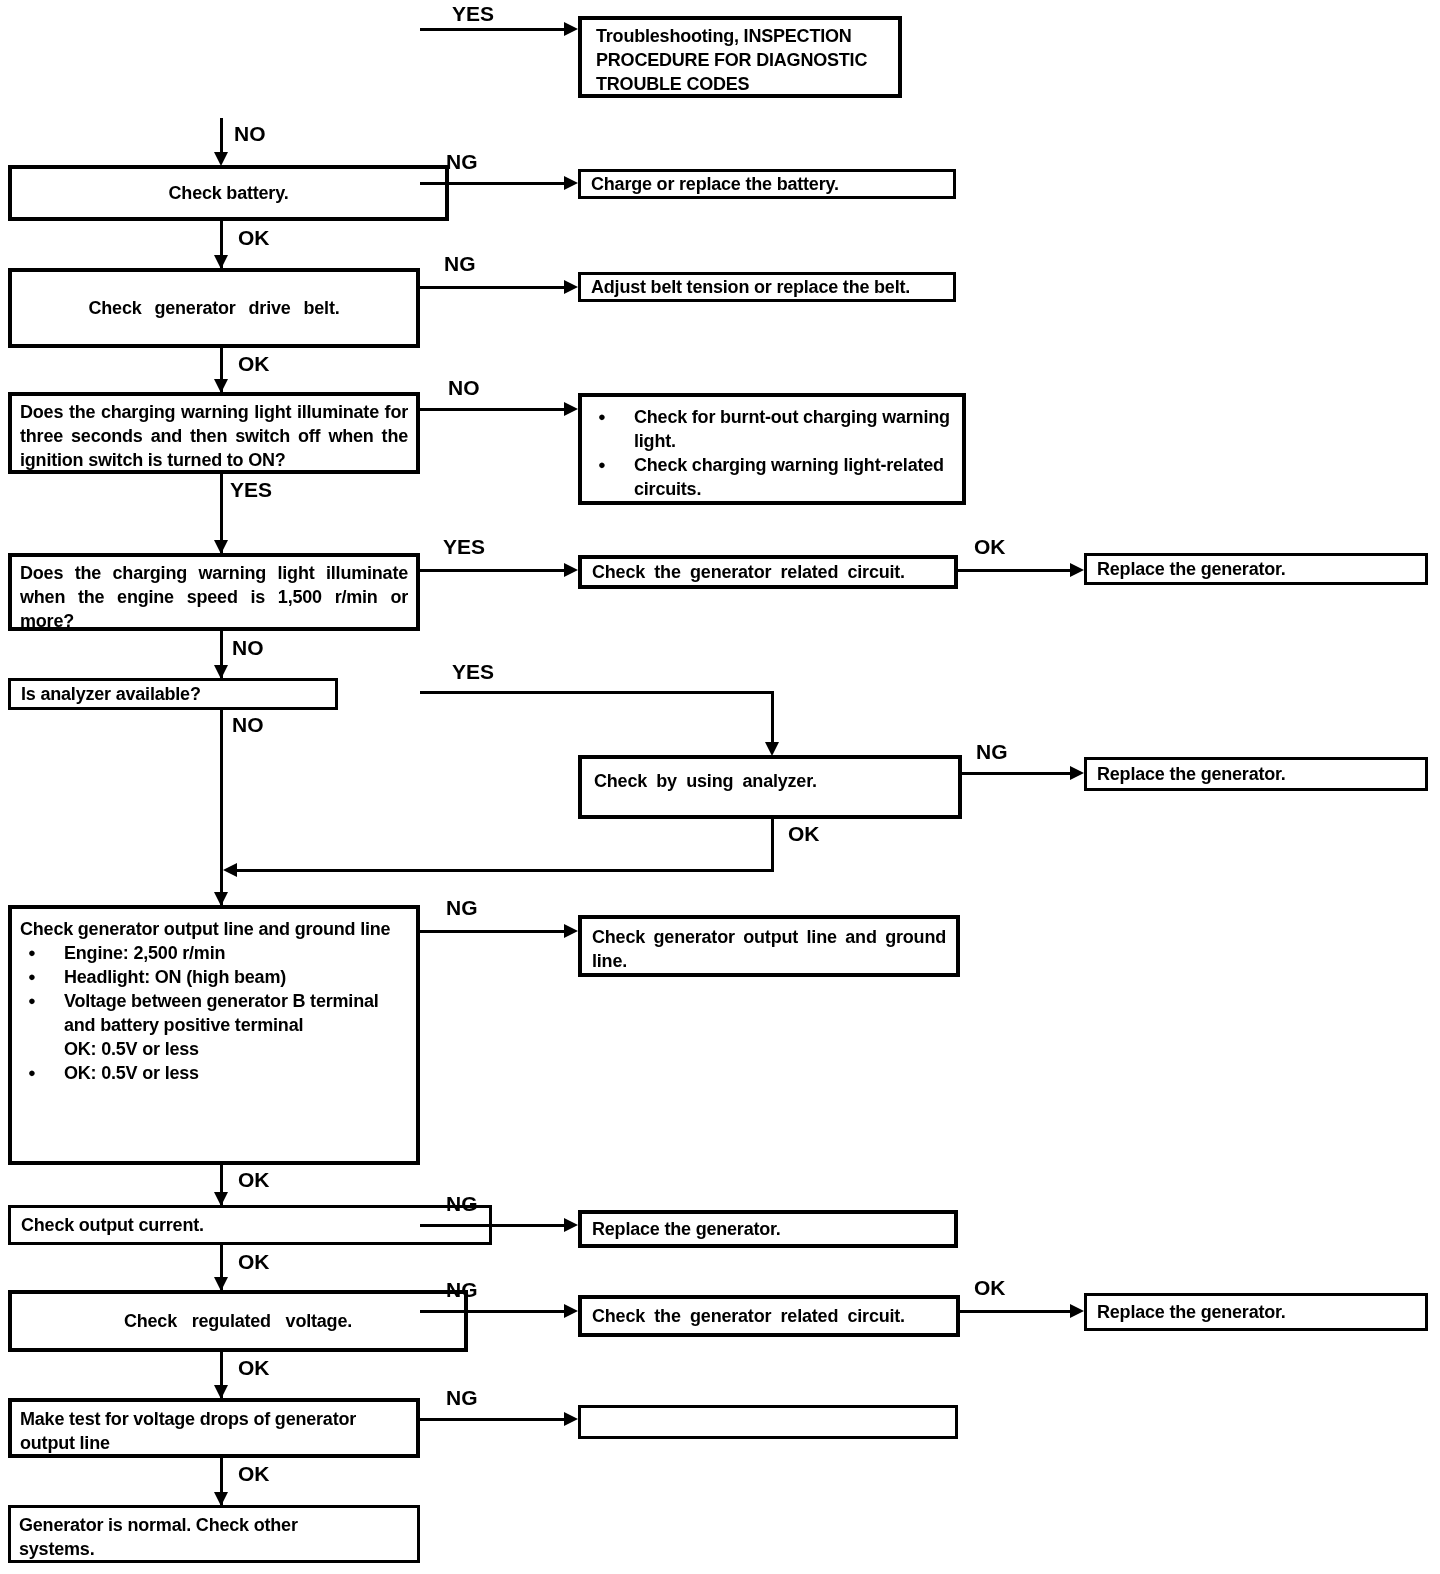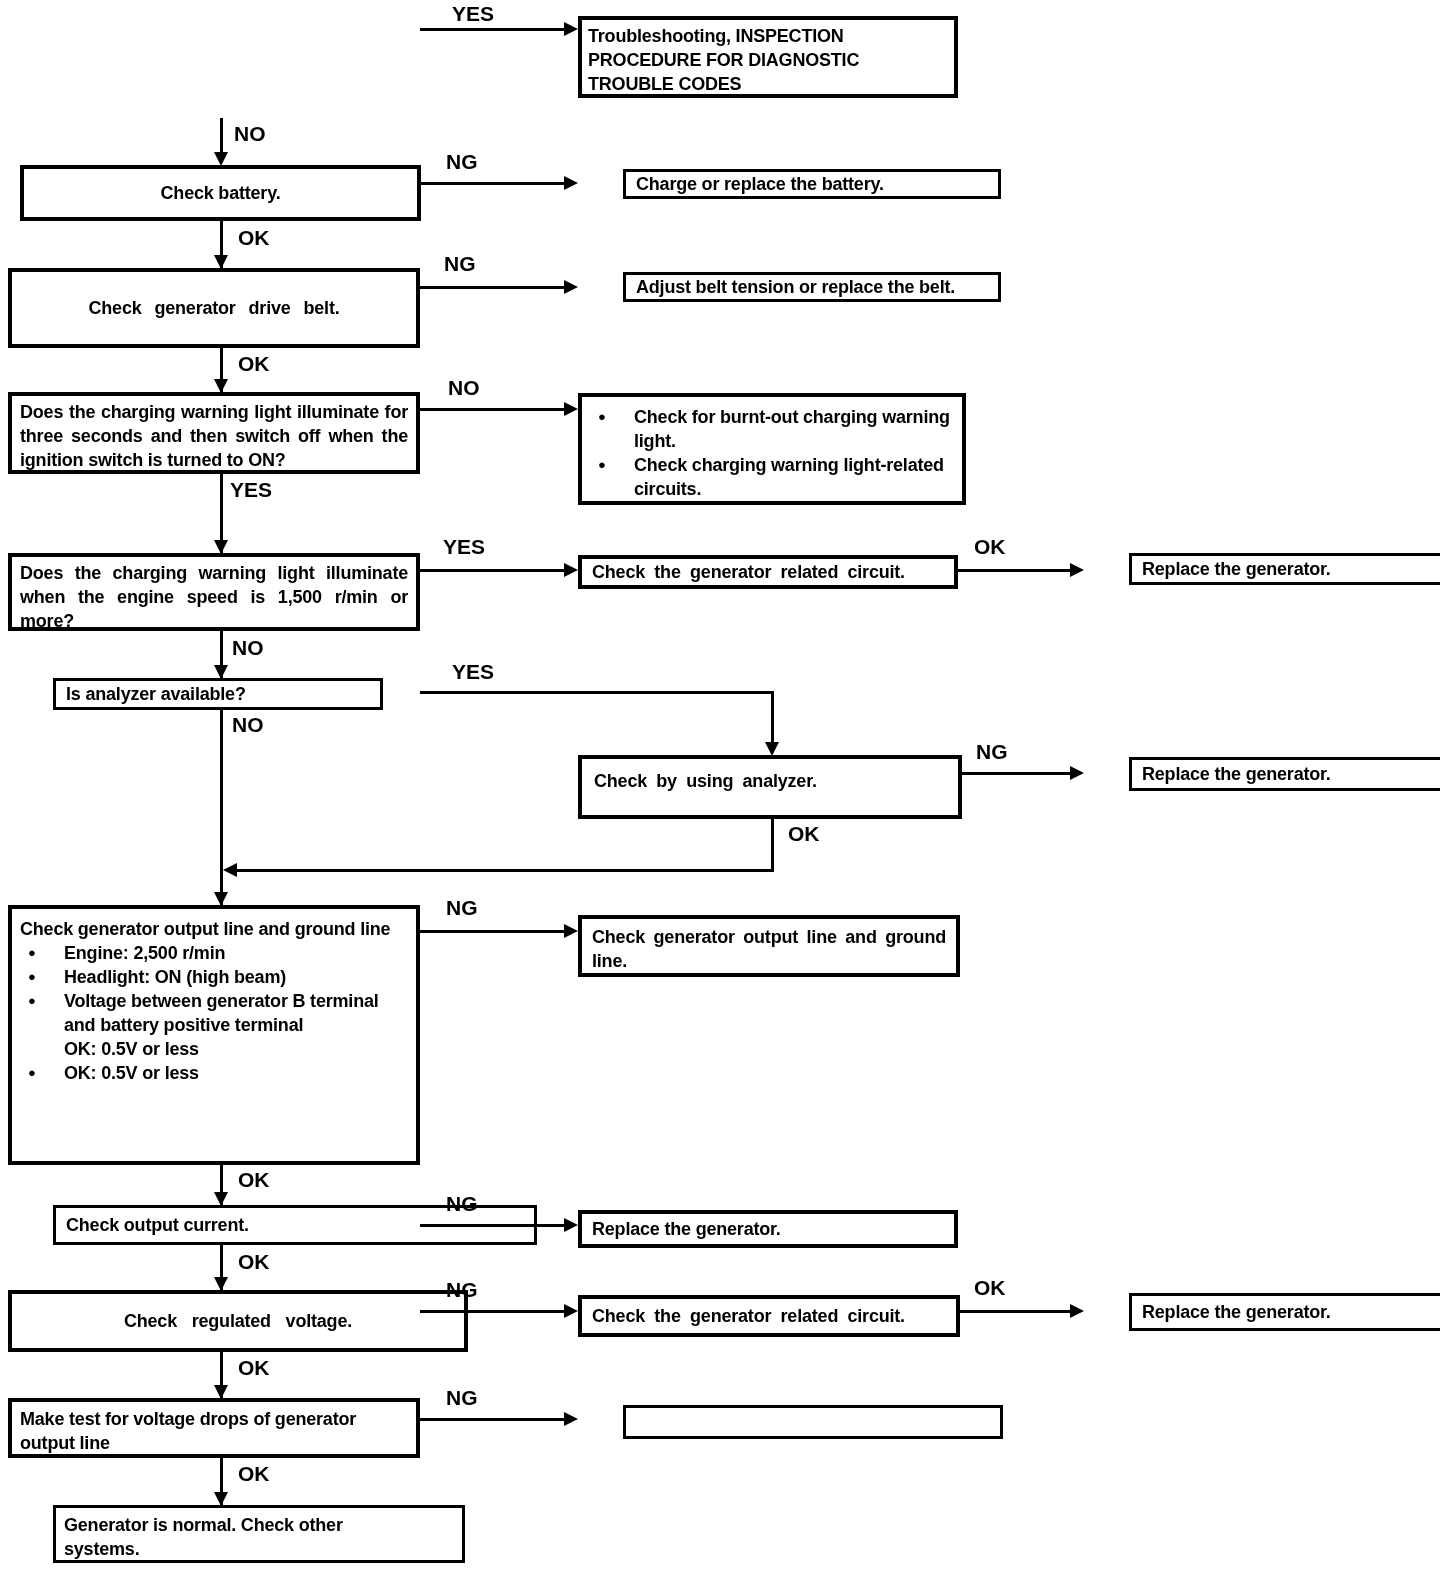--- a/index.html
+++ b/index.html
@@ -5,21 +5,21 @@
   html, body { margin:0; padding:0; background:#ffffff; }
   #canvas {
     position:relative; width:1440px; height:1574px; background:#ffffff;
     font-family:"Liberation Sans", sans-serif; color:#000;
   }
   .node {
     position:absolute; box-sizing:border-box; background:#fff; border:4px solid #000;
     font-size:18px; font-weight:bold; line-height:24px; letter-spacing:-0.2px;
     padding:5px 8px; color:#000;
   }
-  .node.thin { border-width:3px;margin-left:45px; }
+  .node.thin { border-width:3px; }
   .node.center { display:flex; align-items:center; justify-content:center; text-align:center; padding:2px 6px; }
   .node.vcenter { display:flex; align-items:center; padding:2px 10px; }
   .node.justify { text-align:justify; }
   .ws1 { word-spacing:0.25em; } .ws2 { word-spacing:0.45em; } .ws3 { word-spacing:0.55em; }
   .hline, .vline { position:absolute; background:#000; }
   .hline { height:3px; } .vline { width:3px; }
   .arrow { position:absolute; width:0; height:0; }
   .arrow.right { border-top:7px solid transparent; border-bottom:7px solid transparent; border-left:14px solid #000; }
   .arrow.left  { border-top:7px solid transparent; border-bottom:7px solid transparent; border-right:14px solid #000; }
   .arrow.down  { border-left:7px solid transparent; border-right:7px solid transparent; border-top:14px solid #000; }
@@ -32,29 +32,29 @@
   .narrow { display:block; max-width:352px; }
 </style>
 </head>
 <body>
 
 <div id="canvas">
 
   <div class="hline" style="left:420px;top:28px;width:146px"></div>
   <div class="arrow right" style="left:564px;top:22px"></div>
   <div class="elabel" style="left:452px;top:2px">YES</div>
-  <div class="node" style="left:578px;top:16px;width:380px;height:82px;padding:4px 6px">
+  <div class="node" style="left:578px;top:16px;width:324px;height:82px;padding:4px 14px">
     <span>Troubleshooting, INSPECTION PROCEDURE FOR DIAGNOSTIC TROUBLE CODES</span>
   </div>
 
   <div class="vline" style="left:220px;top:118px;height:40px"></div>
   <div class="arrow down" style="left:214px;top:152px"></div>
   <div class="elabel" style="left:234px;top:122px">NO</div>
 
-  <div class="node center" style="left:20px;top:165px;width:401px;height:56px">
+  <div class="node center" style="left:8px;top:165px;width:441px;height:56px">
     <span>Check battery.</span>
   </div>
   <div class="hline" style="left:420px;top:182px;width:146px"></div>
   <div class="arrow right" style="left:564px;top:176px"></div>
   <div class="elabel" style="left:446px;top:150px">NG</div>
   <div class="node thin vcenter" style="left:578px;top:169px;width:378px;height:30px">
     <span>Charge or replace the battery.</span>
   </div>
 
   <div class="vline" style="left:220px;top:221px;height:47px"></div>

